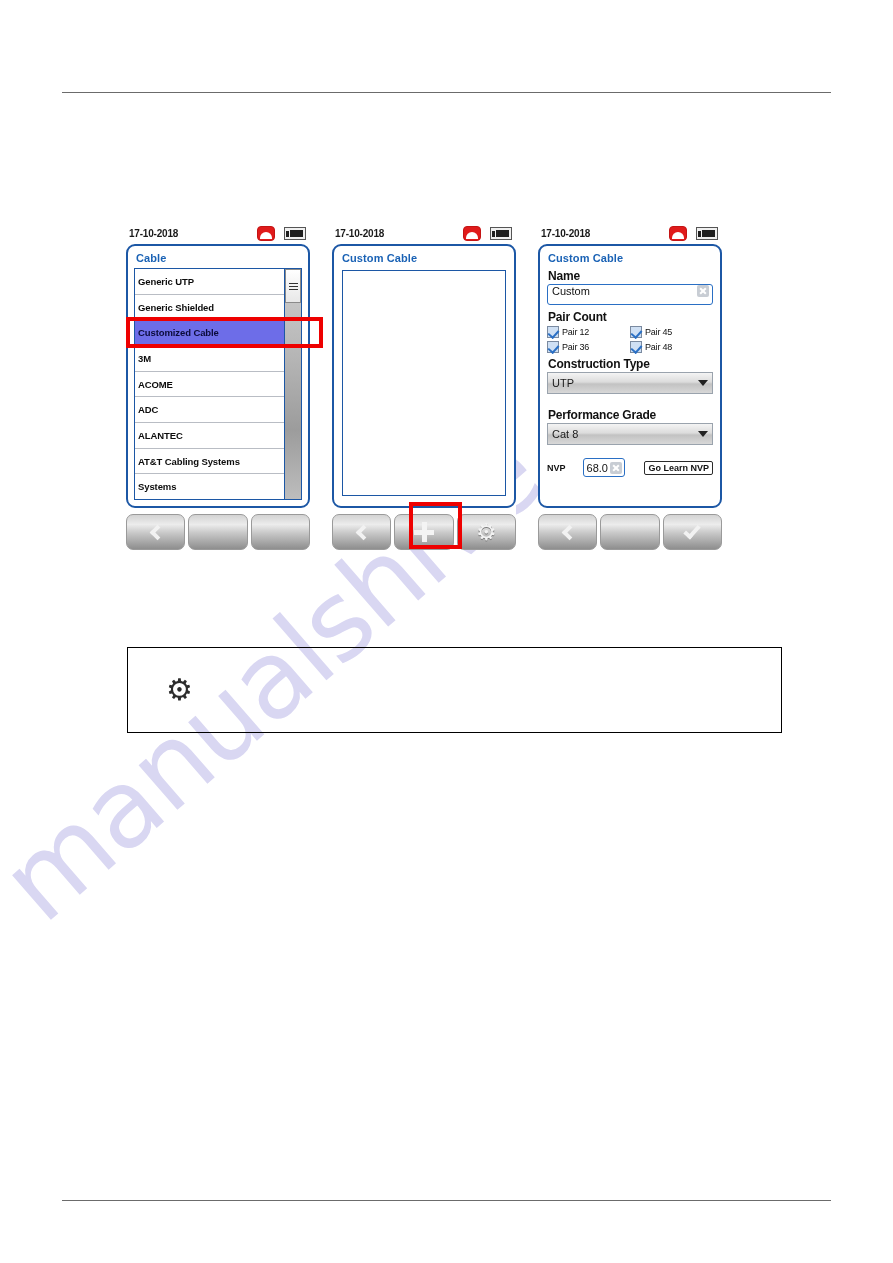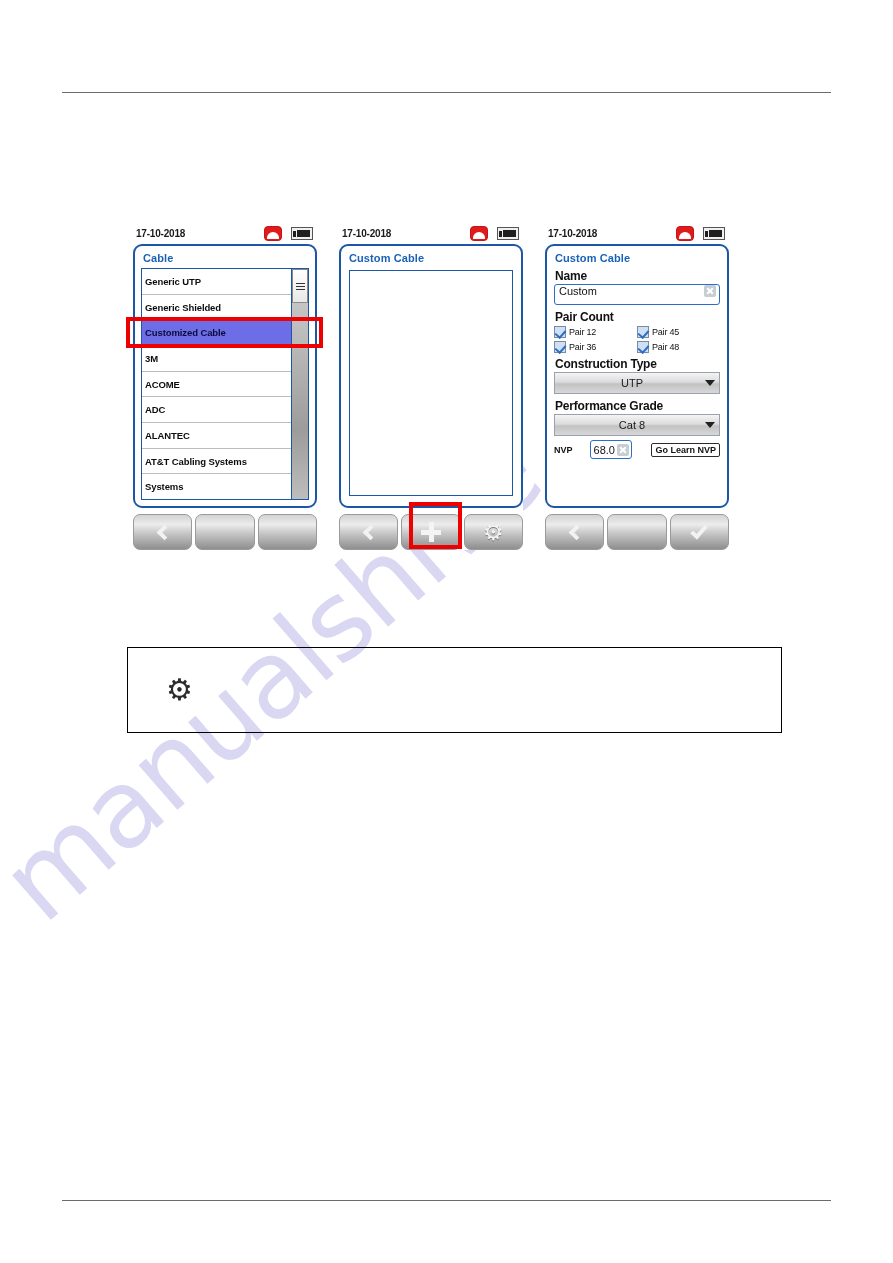--- a/index.html
+++ b/index.html
@@ -38,21 +38,21 @@
     color: #d9d7f2;
     letter-spacing: -2px;
     white-space: nowrap;
     transform: rotate(-41deg);
     transform-origin: left bottom;
   }
 
   
   .device-row {
     position: absolute;
-    left: 133px; top: 222px;
+    left: 126px; top: 222px;
     display: flex;
     gap: 22px;
     z-index: 3;
   }
 
   .device {
     width: 184px;
     background: #ffffff;
     display: flex;
     flex-direction: column;
@@ -285,22 +285,21 @@
     letter-spacing: -0.2px;
   }
 
   .dropdown {
     height: 22px;
     border: 1px solid #9aa3ad;
     background: linear-gradient(to bottom,#f4f4f4 0%,#dcdcdc 45%,#c2c2c2 55%,#d8d8d8 100%);
     display: flex;
     align-items: center;
     padding: 0 4px 0 4px;
-    margin-bottom: 1px;
-    text-align: center;
+    margin-bottom: 10px;
   }
   .dropdown .dval {
     flex: 1;
     font-size: 11px;
     color: #1b1b1b;
   }
   .caret {
     width: 0; height: 0;
     border-left: 5px solid transparent;
     border-right: 5px solid transparent;

